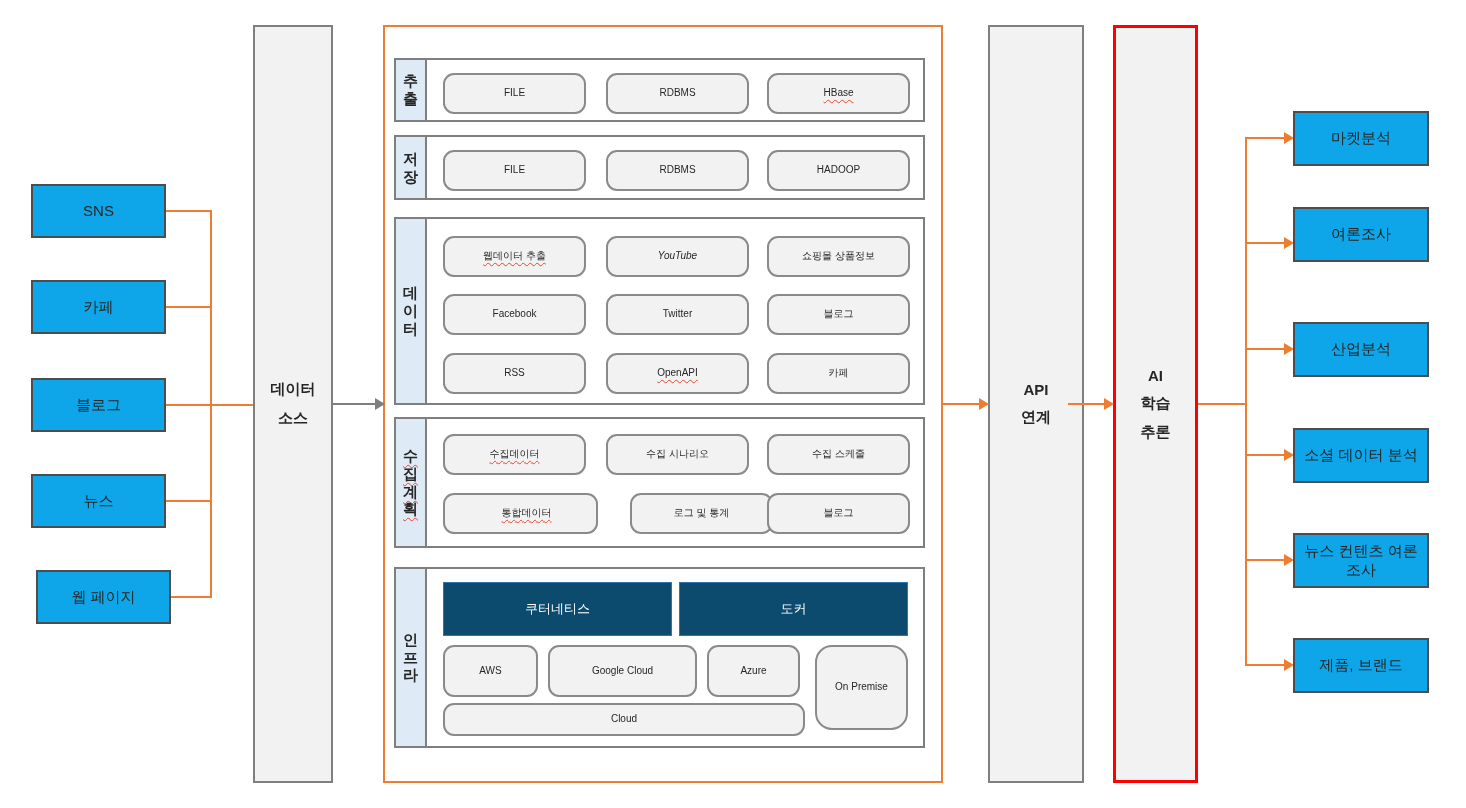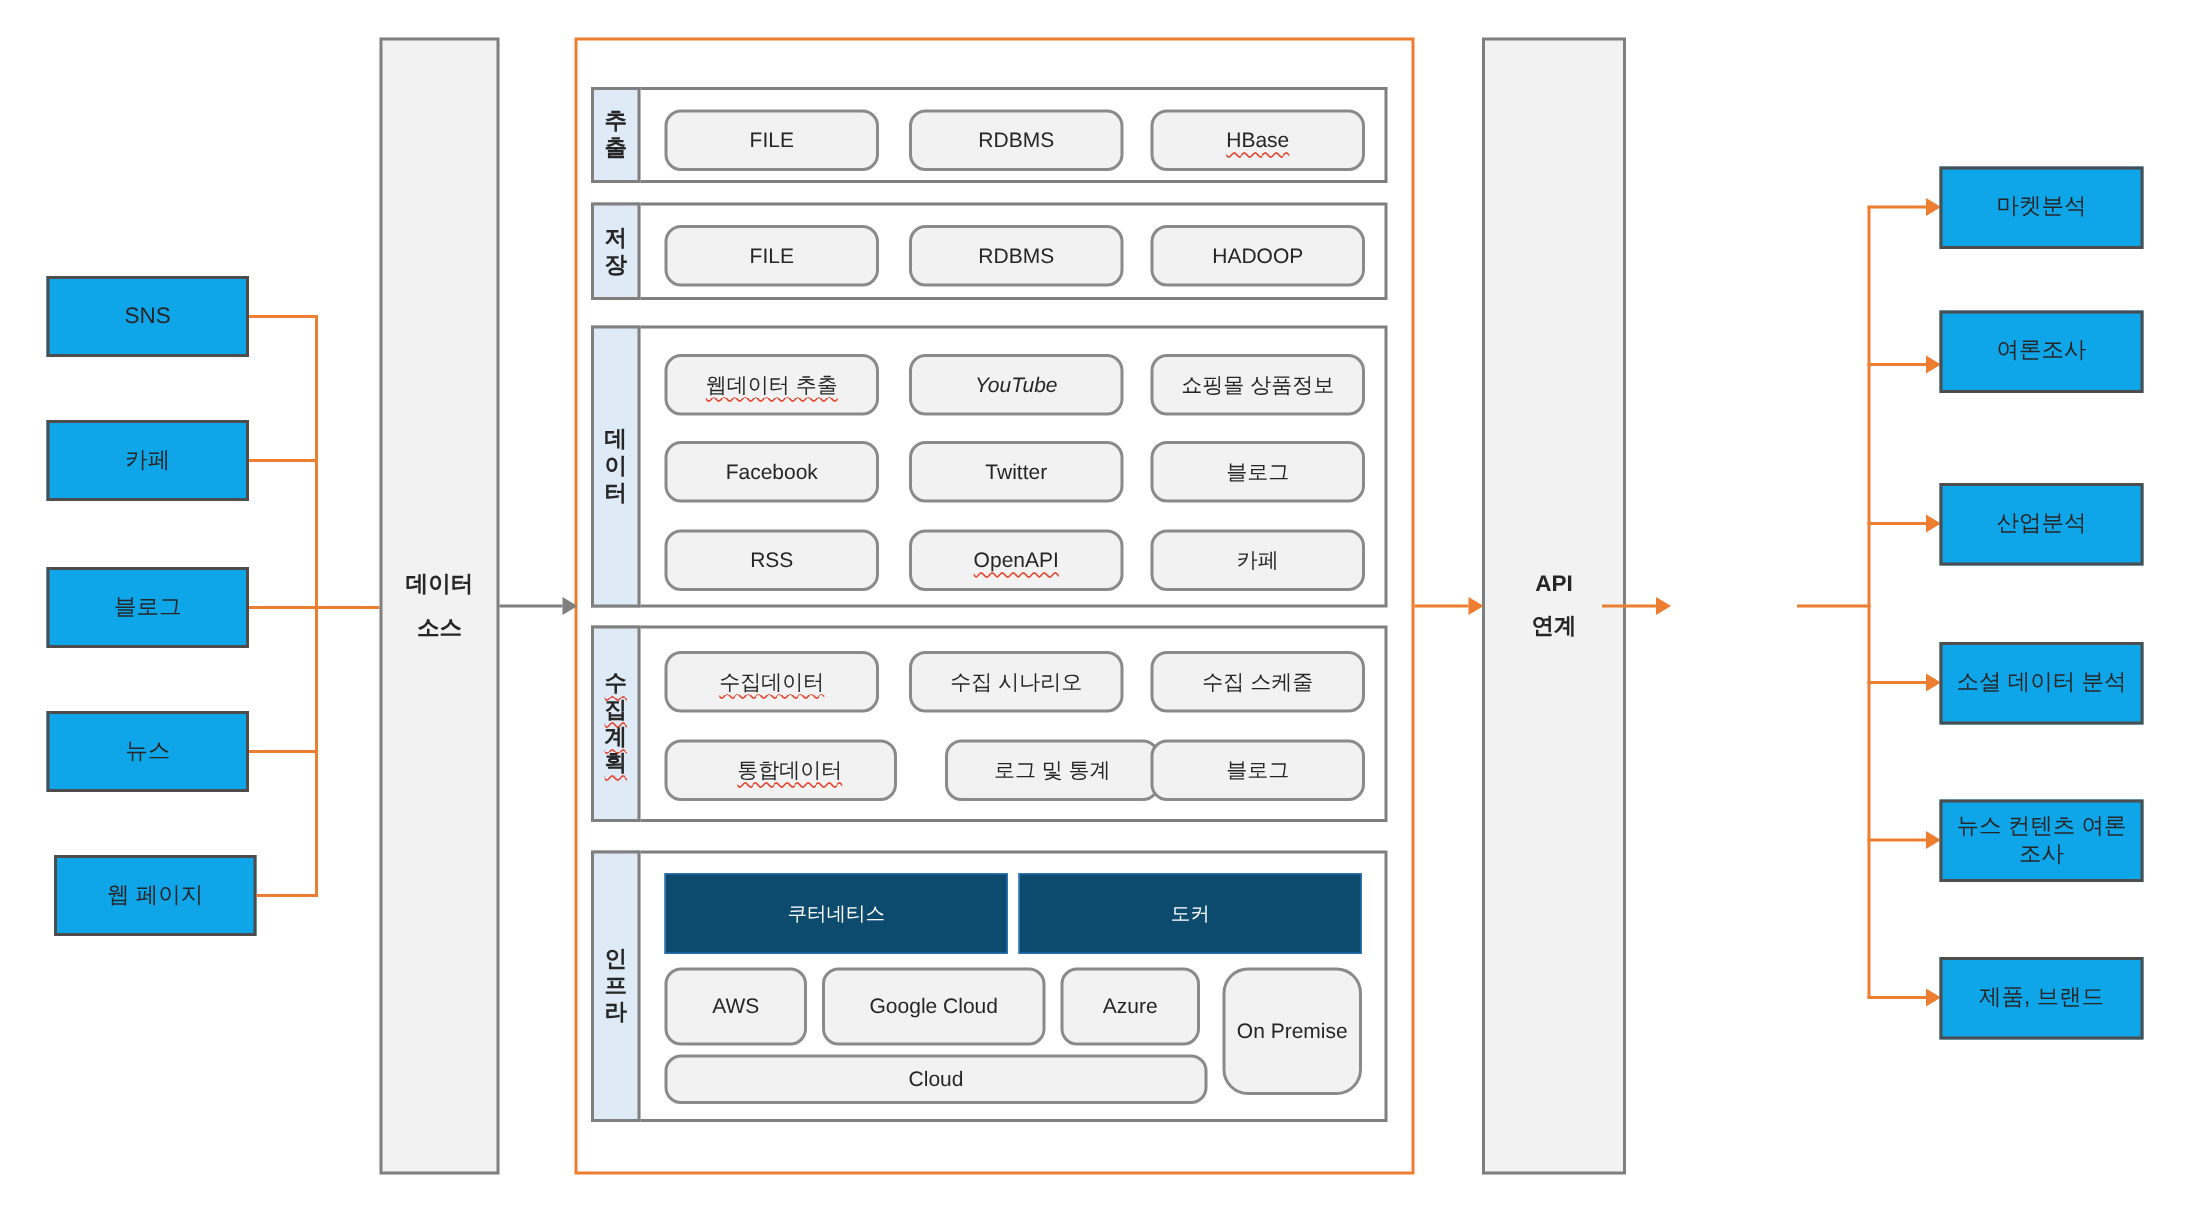--- a/index.html
+++ b/index.html
@@ -34,21 +34,21 @@
     display:flex;align-items:center;justify-content:center;
   }
   .strip-text{
     width:17px;word-break:break-all;line-height:1.18;text-align:center;
     font-size:15px;font-weight:bold;
   }
   
   .chip{
     position:absolute;background:#F2F2F2;border:2px solid #8a8a8a;border-radius:11px;
     box-sizing:border-box;display:flex;align-items:center;justify-content:center;
-    font-size:14px;text-align:center;line-height:1.25;padding:1px 4px;
+    font-size:10px;text-align:center;line-height:1.25;padding:1px 4px;
   }
   .chip.tall{border-radius:17px;}
   .bluebox{
     position:absolute;background:#0c4a6e;border:1px solid #2E75B6;box-sizing:border-box;
     display:flex;align-items:center;justify-content:center;color:#fff;font-size:13px;
   }
   
   .hline,.vline{position:absolute;}
   .hline{height:2px;}
   .vline{width:2px;}
@@ -75,20 +75,25 @@
     <div>소스</div>
   </div>
 
   <div class="pipe" style="left:383px;top:25px;width:560px;height:758px;"></div>
 
   <div class="panel" style="left:988px;top:25px;width:96px;height:758px;">
     <div>API</div>
     <div>연계</div>
   </div>
 
+  <div class="panel red" style="left:1113px;top:25px;width:85px;height:758px;">
+    <div>AI</div>
+    <div>학습</div>
+    <div>추론</div>
+  </div>
 
   <div id="built">
       <div class="ybox" style="left: 31px; top: 184px; width: 135px; height: 54px;">SNS</div>
       <div class="hline orange" style="left: 166px; top: 210px; width: 46px;"></div>
       <div class="ybox" style="left: 31px; top: 280px; width: 135px; height: 54px;">카페</div>
       <div class="hline orange" style="left: 166px; top: 306px; width: 46px;"></div>
       <div class="ybox" style="left: 31px; top: 378px; width: 135px; height: 54px;">블로그</div>
       <div class="hline orange" style="left: 166px; top: 404px; width: 46px;"></div>
       <div class="ybox" style="left: 31px; top: 474px; width: 135px; height: 54px;">뉴스</div>
       <div class="hline orange" style="left: 166px; top: 500px; width: 46px;"></div>

